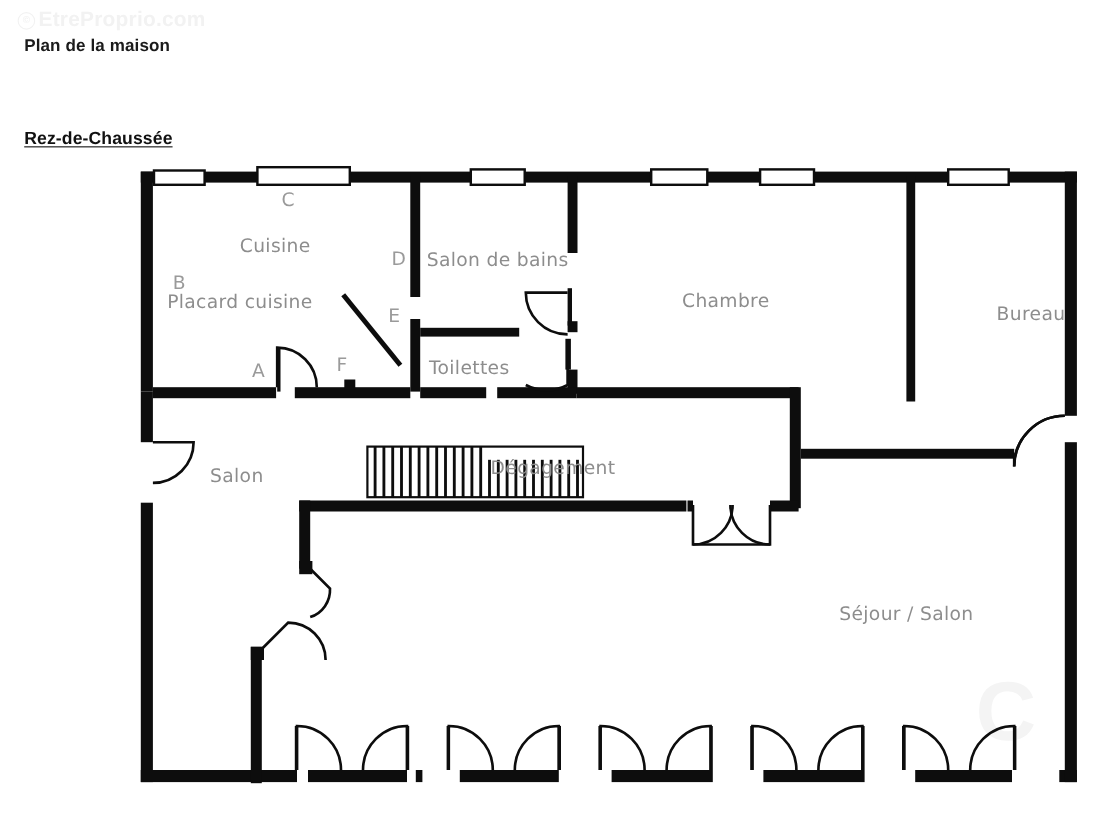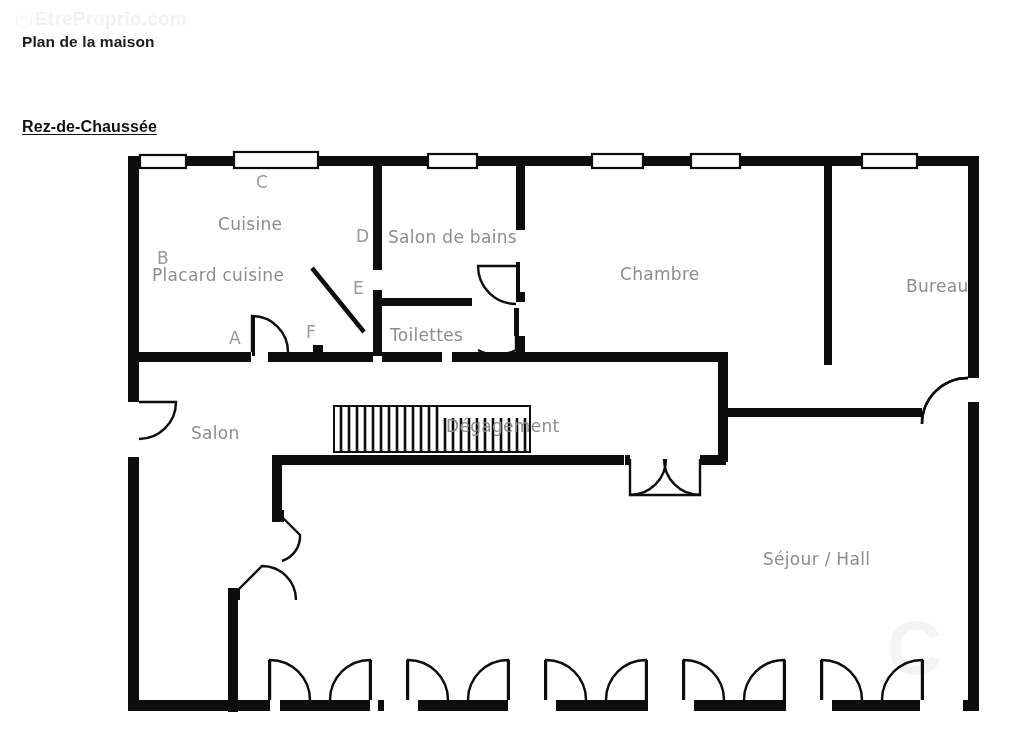--- a/index.html
+++ b/index.html
@@ -276,21 +276,21 @@
   </svg>
 
   <div class="room-label" style="left:218px; top:214px;">Cuisine</div>
   <div class="room-label" style="left:152px; top:265px;">Placard cuisine</div>
   <div class="room-label" style="left:388px; top:227px;">Salon de bains</div>
   <div class="room-label" style="left:390px; top:325px;">Toilettes</div>
   <div class="room-label" style="left:620px; top:264px;">Chambre</div>
   <div class="room-label" style="left:866px; top:276px;margin-left:40px;">Bureau</div>
   <div class="room-label" style="left:191px; top:423px;">Salon</div>
   <div class="room-label" style="left:446px; top:396px;margin-top:20px;">Dégagement</div>
-  <div class="room-label" style="left:763px; top:549px;">Séjour / Hall</div>
+  <div class="room-label" style="left:763px; top:549px;">Séjour / Salon</div>
 
   <div class="zone-letter" style="left:229px; top:328px;">A</div>
   <div class="zone-letter" style="left:157px; top:248px;">B</div>
   <div class="zone-letter" style="left:256px; top:172px;">C</div>
   <div class="zone-letter" style="left:356px; top:226px;">D</div>
   <div class="zone-letter" style="left:353px; top:278px;">E</div>
   <div class="zone-letter" style="left:306px; top:322px;">F</div>
 
 </div>
 

